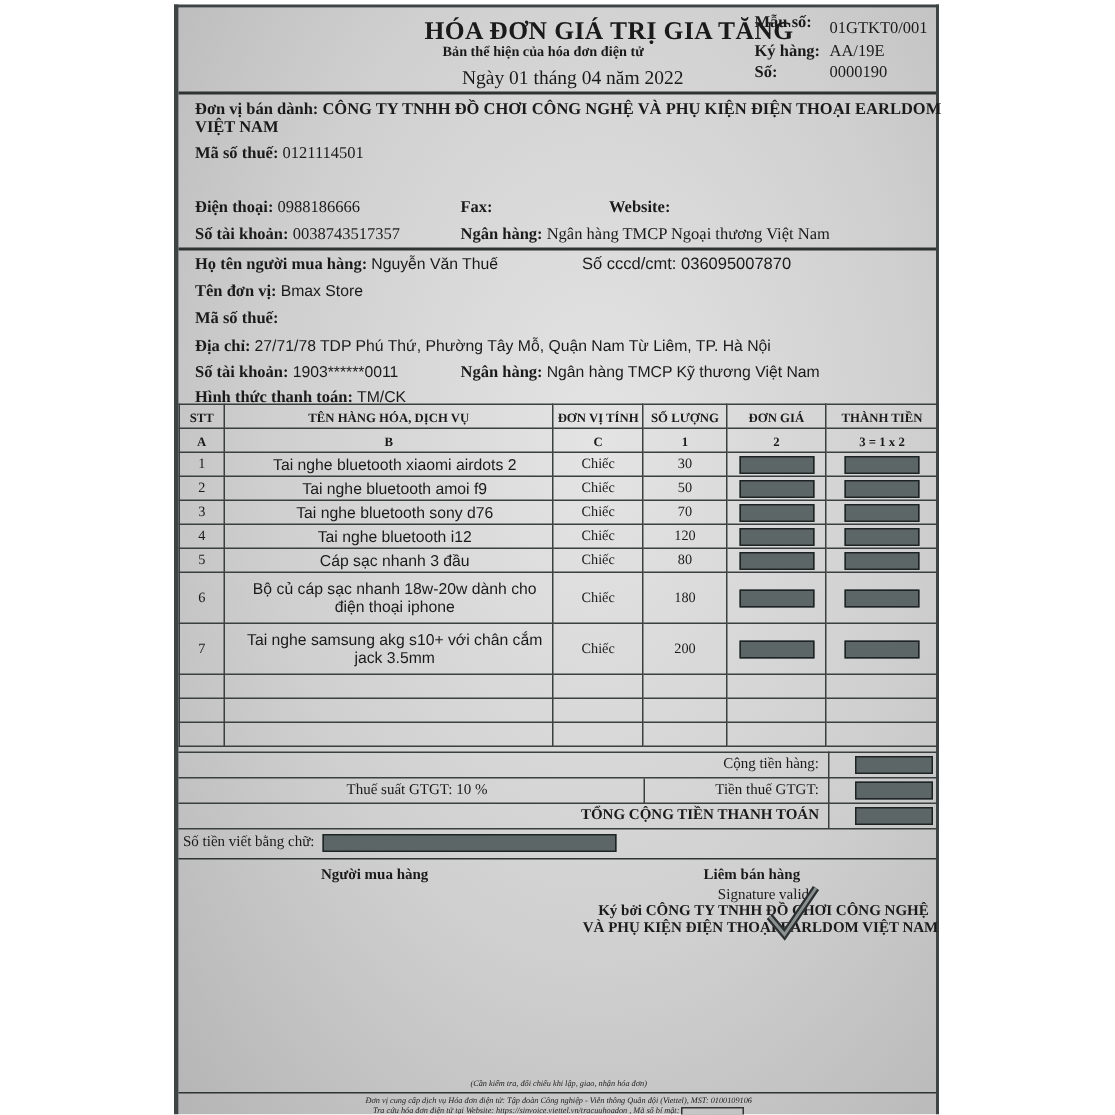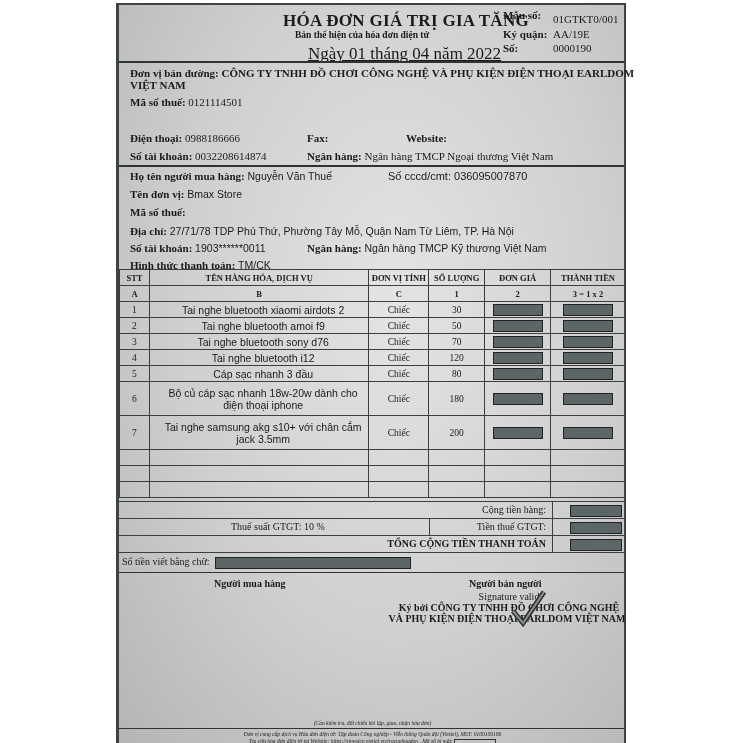--- a/index.html
+++ b/index.html
@@ -5,21 +5,21 @@
   html, body { margin:0; padding:0; }
   body { width:743px; height:743px; background:#ffffff; position:relative; overflow:hidden;
          font-family:"Liberation Serif", serif; color:#1a1a1a; }
   .sheet { position:absolute; left:116px; top:3px; width:510px; height:740px;
            background:radial-gradient(ellipse at 55% 40%, #e4e4e4 0%, #cfcfcf 55%, #b5b5b5 100%);
            border-left:3px solid #3e4444; border-right:2px solid #3e4444; border-top:2px solid #3e4444;
            box-sizing:border-box; }
   .hr { position:absolute; left:0; right:0; height:0; border-top:2px solid #2e3333; }
   .hdr-title { position:absolute; left:140px; top:6px; font-size:17px; font-weight:bold; letter-spacing:0.3px;margin-left:24px; }
   .hdr-sub { position:absolute; left:176px; top:25px; font-size:9.5px; font-weight:bold; }
-  .hdr-date { position:absolute; left:189px; top:39px; font-size:17px;text-decoration:underline; }
+  .hdr-date { position:absolute; left:189px; top:39px; font-size:13px; }
   .meta { position:absolute; left:384px; font-size:11px; font-weight:bold; }
   .meta-v { position:absolute; left:434px; font-size:11px; }
   .row { position:absolute; left:11px; font-size:11px; white-space:nowrap; }
   .lbl { font-weight:bold; }
   .sans { font-family:"Liberation Sans", sans-serif; font-size:10.5px; }
   .abs { position:absolute; font-size:11px; white-space:nowrap; }
   table.items { position:absolute; left:0; top:264px; width:507px; border-collapse:collapse; }
   table.items td, table.items th { border:1px solid #3a3f3f; padding:0; font-size:9.5px; height:15px; text-align:center; }
   table.items th { font-weight:bold; font-size:8.5px; }
   table.items td.name { text-align:center; padding-left:8px; font-family:"Liberation Sans", sans-serif; font-size:10.5px; }
@@ -35,44 +35,44 @@
 </head>
 <body>
 
 <div class="sheet">
 
   <div class="hdr-title">HÓA ĐƠN GIÁ TRỊ GIA TĂNG</div>
   <div class="hdr-sub">Bản thể hiện của hóa đơn điện tử</div>
   <div class="hdr-date">Ngày 01 tháng 04 năm 2022</div>
   <div class="meta" style="top:4px">Mẫu số:</div>
   <div class="meta-v" style="top:8px">01GTKT0/001</div>
-  <div class="meta" style="top:23px">Ký quận:</div>
+  <div class="meta" style="top:23px">Ký hàng:</div>
   <div class="meta-v" style="top:23px">AA/19E</div>
   <div class="meta" style="top:37px">Số:</div>
   <div class="meta-v" style="top:37px">0000190</div>
   <div class="hr" style="top:56px"></div>
 
   <div class="row" style="top:62px">
-    <span class="lbl">Đơn vị bán đường:</span>
+    <span class="lbl">Đơn vị bán dành:</span>
     <span class="lbl">CÔNG TY TNHH ĐỒ CHƠI CÔNG NGHỆ VÀ PHỤ KIỆN ĐIỆN THOẠI EARLDOM</span>
   </div>
   <div class="row lbl" style="top:74px">VIỆT NAM</div>
   <div class="row" style="top:91px">
     <span class="lbl">Mã số thuế:</span>
     <span>0121114501</span>
   </div>
   <div class="row" style="top:127px">
     <span class="lbl">Điện thoại:</span>
     <span>0988186666</span>
   </div>
   <div class="abs lbl" style="left:188px;top:127px">Fax:</div>
   <div class="abs lbl" style="left:287px;top:127px">Website:</div>
   <div class="row" style="top:145px">
     <span class="lbl">Số tài khoản:</span>
-    <span>0032208614874</span>
+    <span>0038743517357</span>
   </div>
   <div class="abs" style="left:188px;top:145px">
     <span class="lbl">Ngân hàng:</span>
     <span>Ngân hàng TMCP Ngoại thương Việt Nam</span>
   </div>
   <div class="hr" style="top:160px"></div>
 
   <div class="row" style="top:165px">
     <span class="lbl">Họ tên người mua hàng:</span>
     <span class="sans">Nguyễn Văn Thuế</span>
@@ -228,21 +228,21 @@
     <span class="abs" style="right:4px;top:2px"><span class="redact w50"></span></span>
   </div>
   <span style="position:absolute;left:433px;top:496px;height:51px;border-left:1px solid #3a3f3f"></span>
   <div class="tot-row" style="top:547px;height:20px">
     <span class="abs" style="left:3px;top:3px;font-size:10px;font-weight:normal">Số tiền viết bằng chữ:</span>
     <span class="abs" style="left:96px;top:3px"><span class="redact" style="width:194px"></span></span>
   </div>
   <div class="hr" style="top:567px;border-top-width:1px"></div>
 
   <div class="sig-lbl" style="left:95px;top:573px">Người mua hàng</div>
-  <div class="sig-lbl" style="left:350px;top:573px">Người bán người</div>
+  <div class="sig-lbl" style="left:350px;top:573px">Liêm bán hàng</div>
   <div class="sig-txt" style="left:270px;width:240px;top:586px;font-weight:normal">Signature valid</div>
   <div class="sig-txt" style="left:270px;width:240px;top:597px">Ký bởi CÔNG TY TNHH ĐỒ CHƠI CÔNG NGHỆ</div>
   <div class="sig-txt" style="left:263px;width:250px;top:608px">VÀ PHỤ KIỆN ĐIỆN THOẠI EARLDOM VIỆT NAM</div>
   <svg style="position:absolute;left:392px;top:584px" width="36" height="40" viewBox="0 0 36 40">
     <path d="M2 22 L12 34 L33 3" fill="none" stroke="#2c3030" stroke-width="5" stroke-linejoin="miter"></path>
     <path d="M2 22 L12 34 L33 3" fill="none" stroke="#8a9090" stroke-width="2"></path>
   </svg>
 
   <div class="foot" style="top:715px">(Cần kiểm tra, đối chiếu khi lập, giao, nhận hóa đơn)</div>
   <div class="hr" style="top:723px;border-top-width:1.5px"></div>

